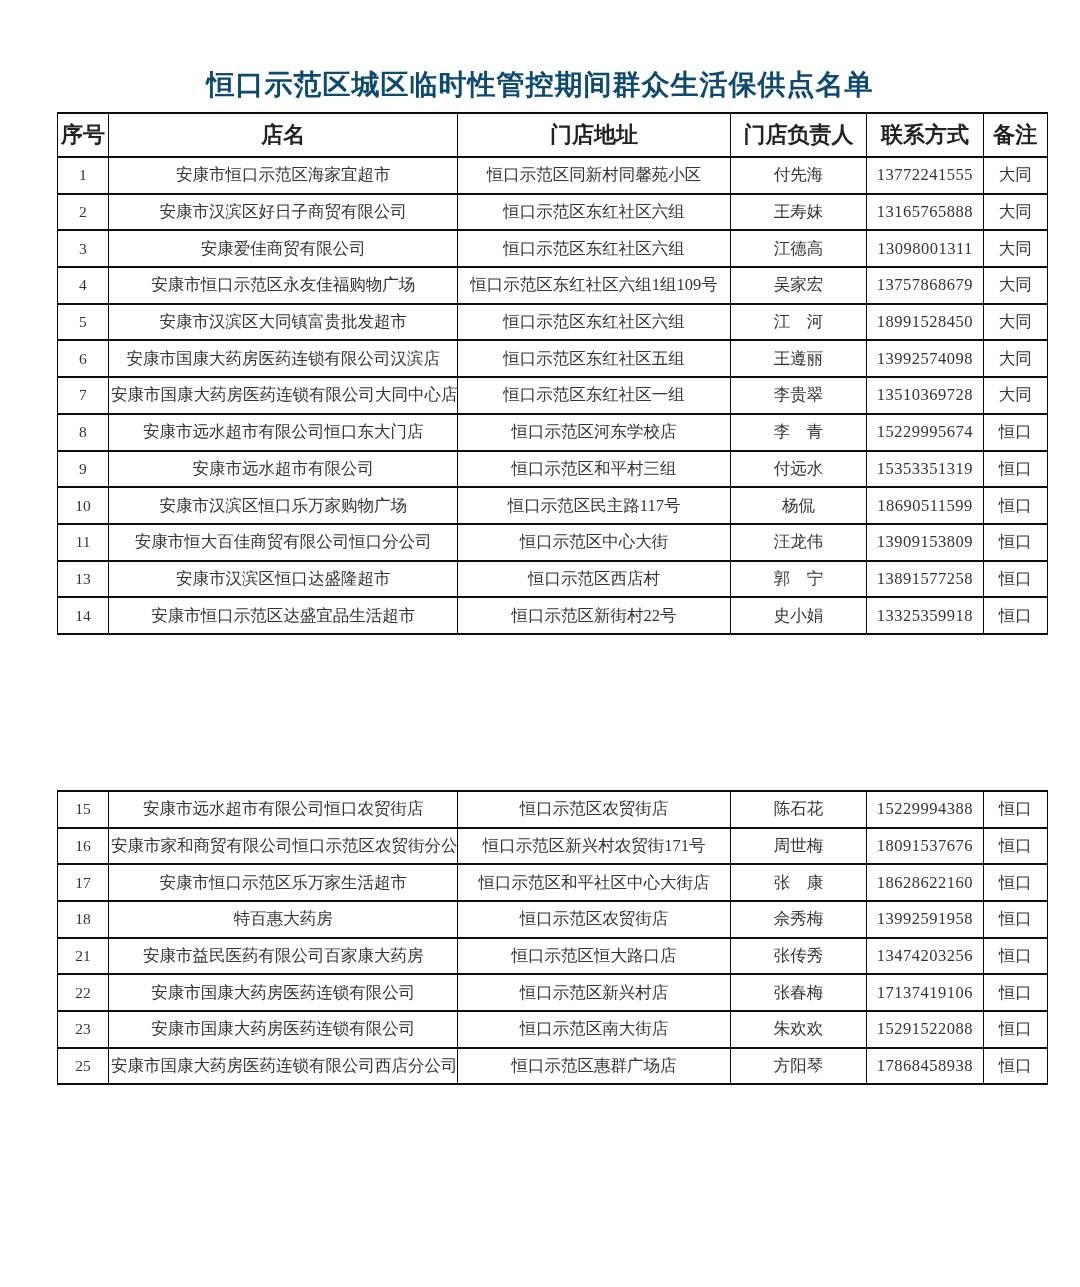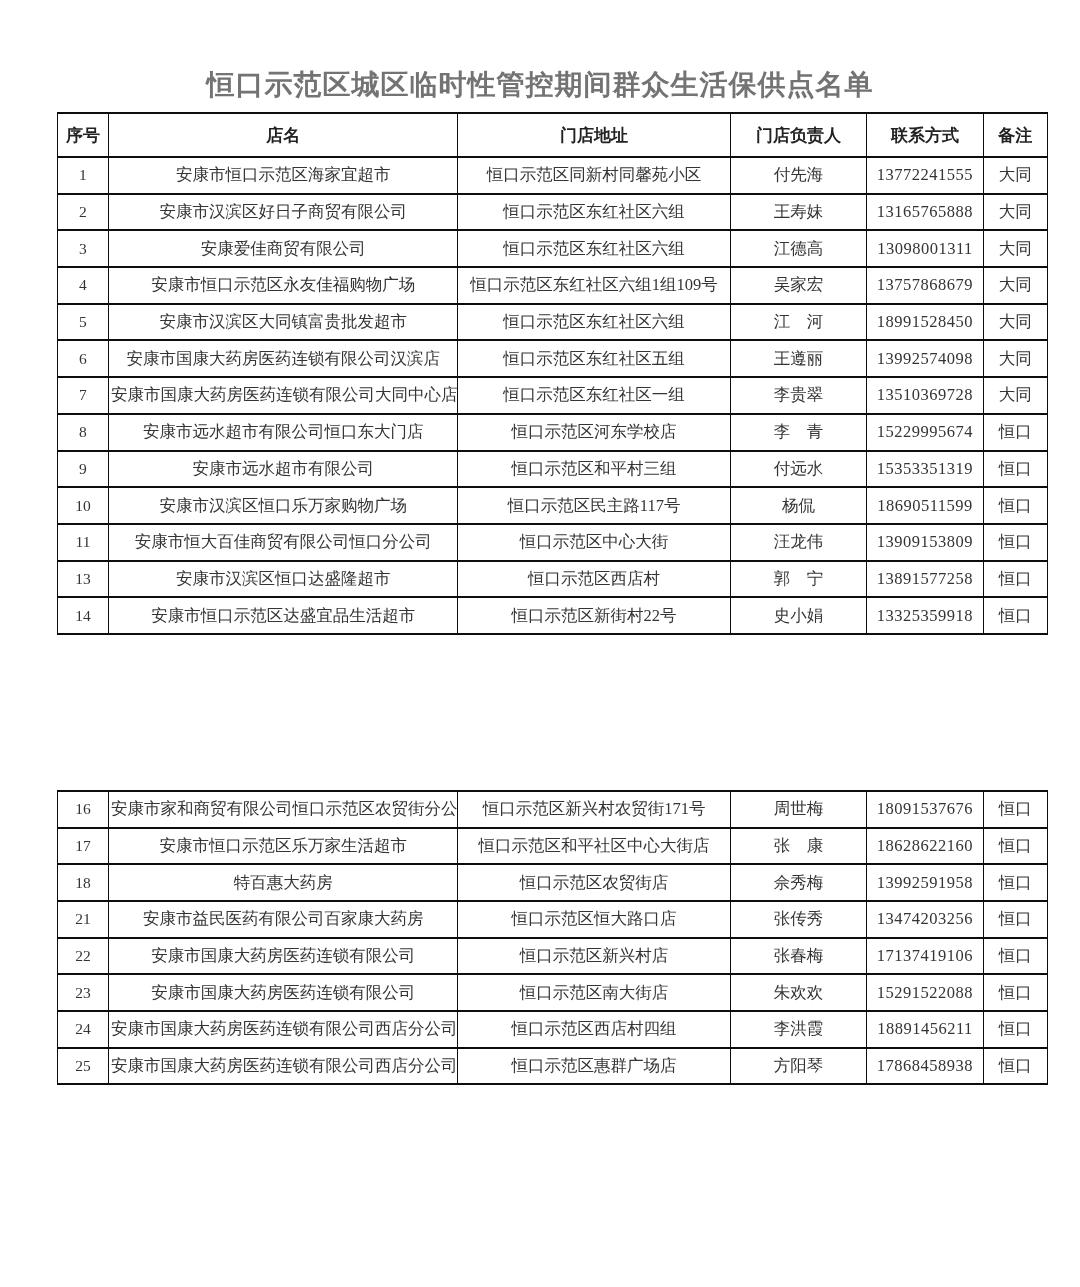--- a/index.html
+++ b/index.html
@@ -14,21 +14,21 @@
     margin: 0 auto;
     background: #ffffff;
     position: relative;
     padding-top: 66px;
   }
   .doc-title {
     margin: 0 0 8px 0;
     text-align: center;
     font-size: 28px;
     font-weight: 700;
-    color: #737373;
+    color: #0c4a6e;
     letter-spacing: 1px;
   }
   table.supply-table {
     border-collapse: collapse;
     table-layout: fixed;
     width: 991px;
     margin-left: 57px;
   }
   table.supply-table th,
   table.supply-table td {
@@ -37,21 +37,21 @@
     border-left: 1px solid #0d0d0d;
     border-right: 1px solid #0d0d0d;
     text-align: center;
     vertical-align: middle;
     overflow: hidden;
     white-space: nowrap;
     padding: 0 2px;
   }
   table.supply-table th {
     height: 44px;
-    font-size: 17px;
+    font-size: 22px;
     font-weight: 700;
     color: #222;
   }
   table.supply-table td {
     height: 36.7px;
     font-size: 16.5px;
     font-weight: 400;
     color: #343434;
   }
   table.supply-table td.col0 { font-size: 15.5px; }
@@ -207,20 +207,28 @@
     <colgroup>
       <col class="c-no">
         <col class="c-name">
         <col class="c-addr">
       <col class="c-person">
         <col class="c-phone">
         <col class="c-note">
     </colgroup>
     <tbody>
         <tr>
+          <td class="col0">15</td>
+          <td class="col1">安康市远水超市有限公司恒口农贸街店</td>
+          <td class="col2">恒口示范区农贸街店</td>
+          <td class="col3">陈石花</td>
+          <td class="col4">15229994388</td>
+          <td class="col5">恒口</td>
+        </tr>
+        <tr>
           <td class="col0">16</td>
           <td class="col1">安康市家和商贸有限公司恒口示范区农贸街分公司</td>
           <td class="col2">恒口示范区新兴村农贸街171号</td>
           <td class="col3">周世梅</td>
           <td class="col4">18091537676</td>
           <td class="col5">恒口</td>
         </tr>
         <tr>
           <td class="col0">17</td>
           <td class="col1">安康市恒口示范区乐万家生活超市</td>
@@ -255,28 +263,20 @@
         </tr>
         <tr>
           <td class="col0">23</td>
           <td class="col1">安康市国康大药房医药连锁有限公司</td>
           <td class="col2">恒口示范区南大街店</td>
           <td class="col3">朱欢欢</td>
           <td class="col4">15291522088</td>
           <td class="col5">恒口</td>
         </tr>
         <tr>
-          <td class="col0">24</td>
-          <td class="col1">安康市国康大药房医药连锁有限公司西店分公司</td>
-          <td class="col2">恒口示范区西店村四组</td>
-          <td class="col3">李洪霞</td>
-          <td class="col4">18891456211</td>
-          <td class="col5">恒口</td>
-        </tr>
-        <tr>
           <td class="col0">25</td>
           <td class="col1">安康市国康大药房医药连锁有限公司西店分公司</td>
           <td class="col2">恒口示范区惠群广场店</td>
           <td class="col3">方阳琴</td>
           <td class="col4">17868458938</td>
           <td class="col5">恒口</td>
         </tr>
       </tbody>
   </table>
 

